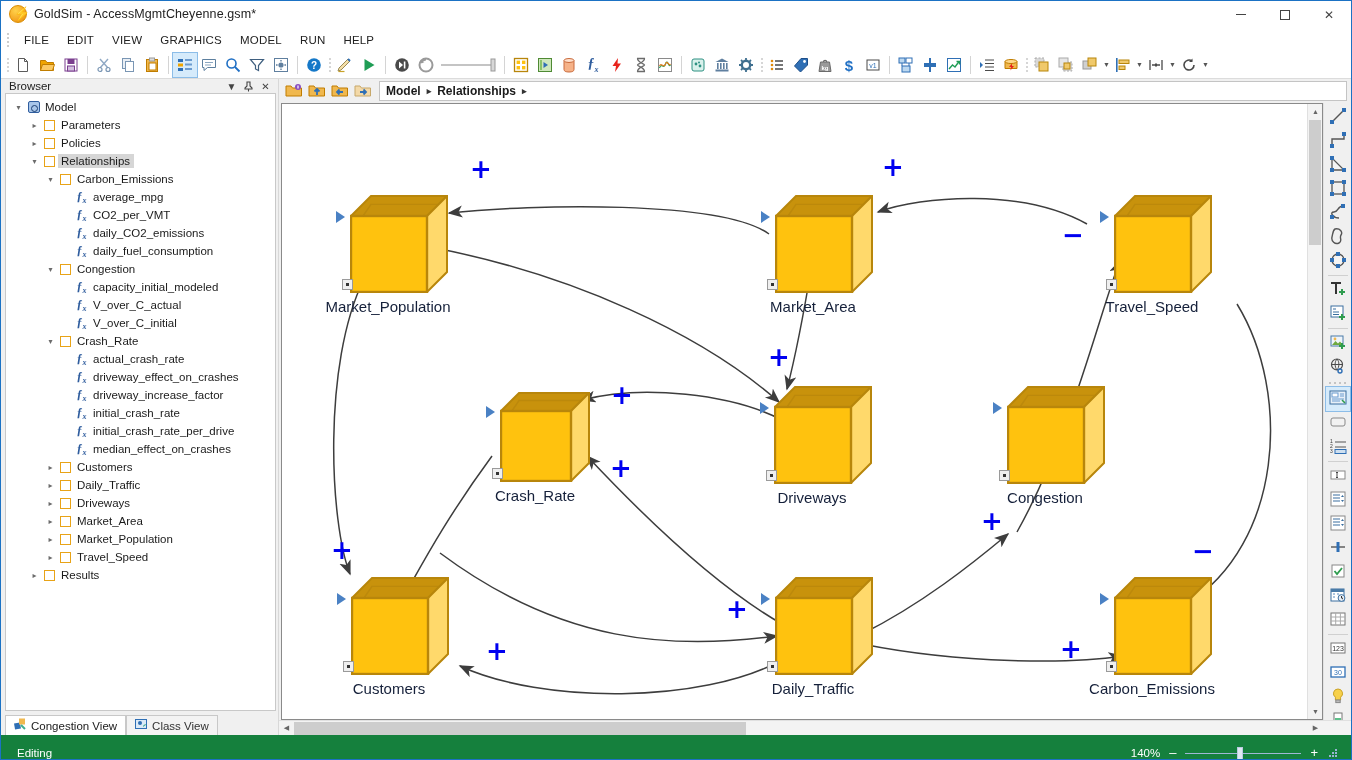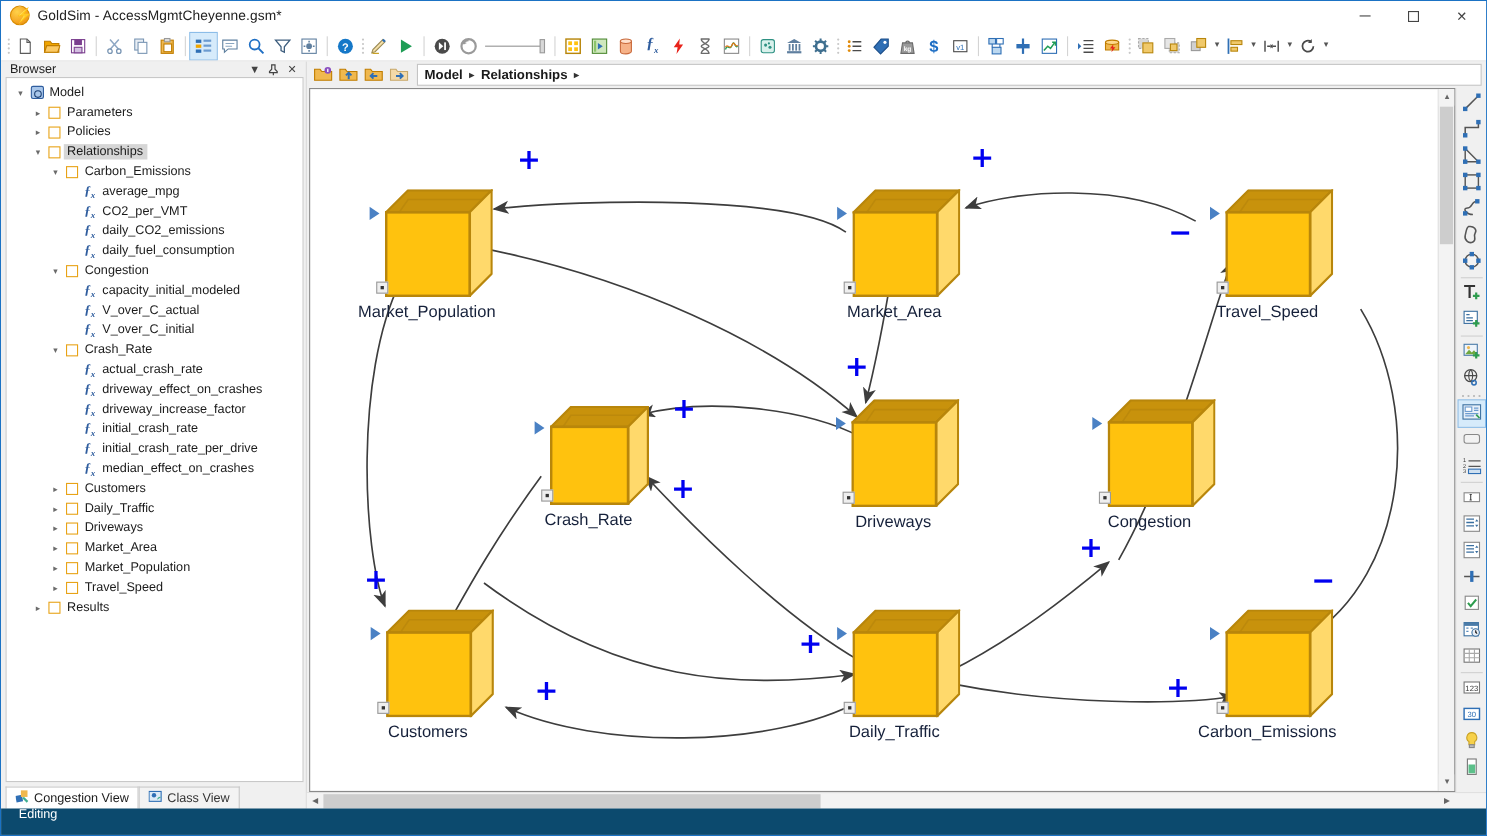--- a/index.html
+++ b/index.html
@@ -111,21 +111,21 @@
 
   
   .vsb { position:absolute; right:0; top:0; bottom:0; width:15px; background:#f3f3f3; border-left:1px solid #e0e0e0; }
   .hsb { height:15px; background:#f3f3f3; display:flex; align-items:center; border-top:1px solid #e0e0e0; }
   .sbarrow { width:15px; height:15px; display:flex; align-items:center; justify-content:center; font-size:7px; color:#666; background:#f3f3f3; flex:0 0 auto; }
   .vthumb { position:absolute; left:1px; right:1px; top:16px; height:125px; background:#cdcdcd; }
   .hthumb { height:13px; background:#cdcdcd; }
 
   
   .status {
-    height:24px; background:#0c4a6e; color:#fff; display:flex; align-items:flex-start;
+    height:24px; background:#15803d; color:#fff; display:flex; align-items:flex-end;
     padding:0 6px 0 16px; font-size:11.5px;
   }
   .status .sp { flex:1; }
   .zoomgrp { display:flex; align-items:center; gap:9px; padding-right:6px;margin-top:32px; }
   .zoomgrp .pct { font-size:11.5px; }
   .zoomgrp .mn, .zoomgrp .pl { font-size:13px; line-height:12px; }
   .slider { width:116px; height:12px; position:relative; display:flex; align-items:center; }
   .slider .track { width:100%; height:1px; background:#9fb8d6; }
   .slider .knob { position:absolute; left:52px; width:6px; height:13px; background:#dfe8f3; border:1px solid #b9cae0; }
   .grip-res { width:12px; height:12px; position:relative; }
@@ -161,20 +161,35 @@
       <div class="winbtn">
           <div class="wb-min"></div>
         </div>
       <div class="winbtn">
           <div class="wb-max"></div>
         </div>
       <div class="winbtn close">✕</div>
     </div>
   </div>
 
+  <div class="menubar">
+    <div class="grip">
+        <i></i>
+        <i></i>
+        <i></i>
+        <i></i>
+      </div>
+    <div class="menu-item">FILE</div>
+    <div class="menu-item">EDIT</div>
+    <div class="menu-item">VIEW</div>
+    <div class="menu-item">GRAPHICS</div>
+    <div class="menu-item">MODEL</div>
+    <div class="menu-item">RUN</div>
+    <div class="menu-item">HELP</div>
+  </div>
 
   <div class="toolbar">
     <div class="tgrip">
         <i></i>
         <i></i>
         <i></i>
         <i></i>
       </div>
 
     <div class="tbtn">

